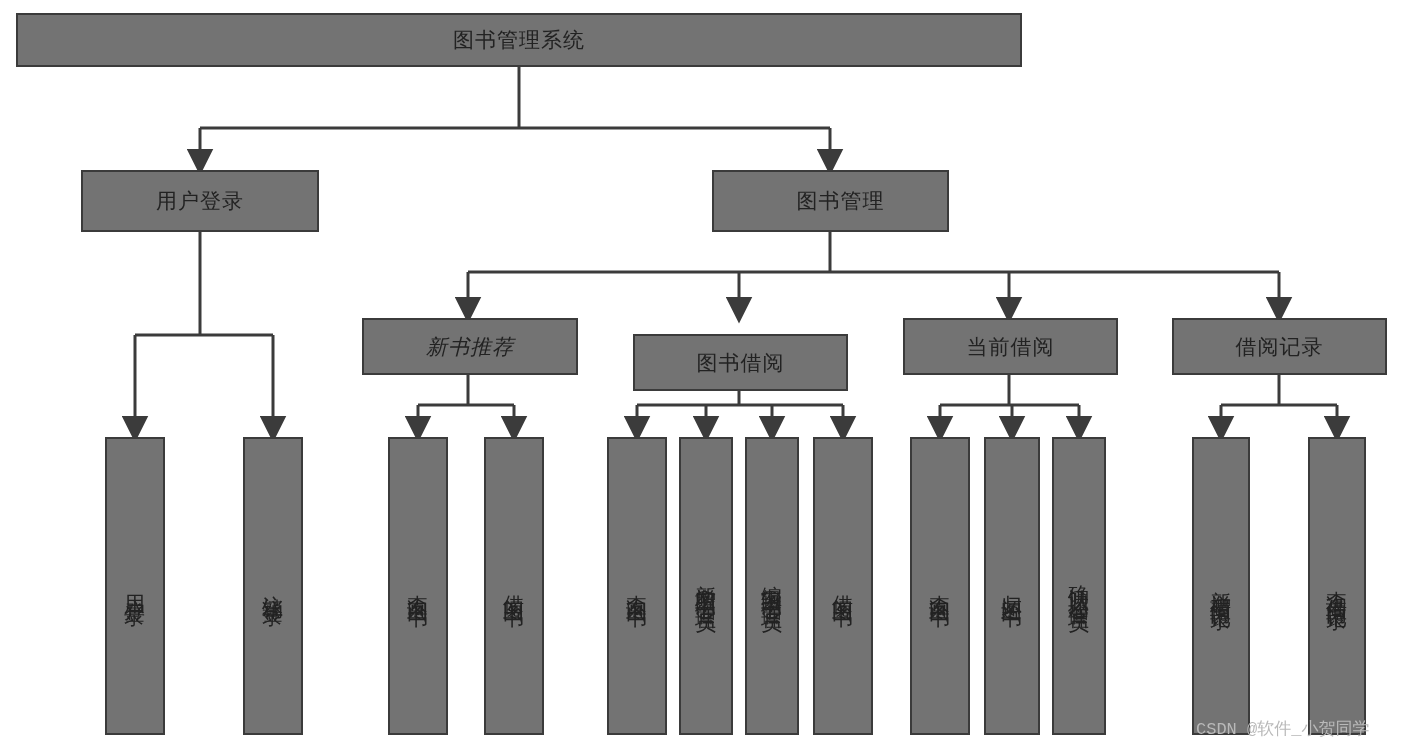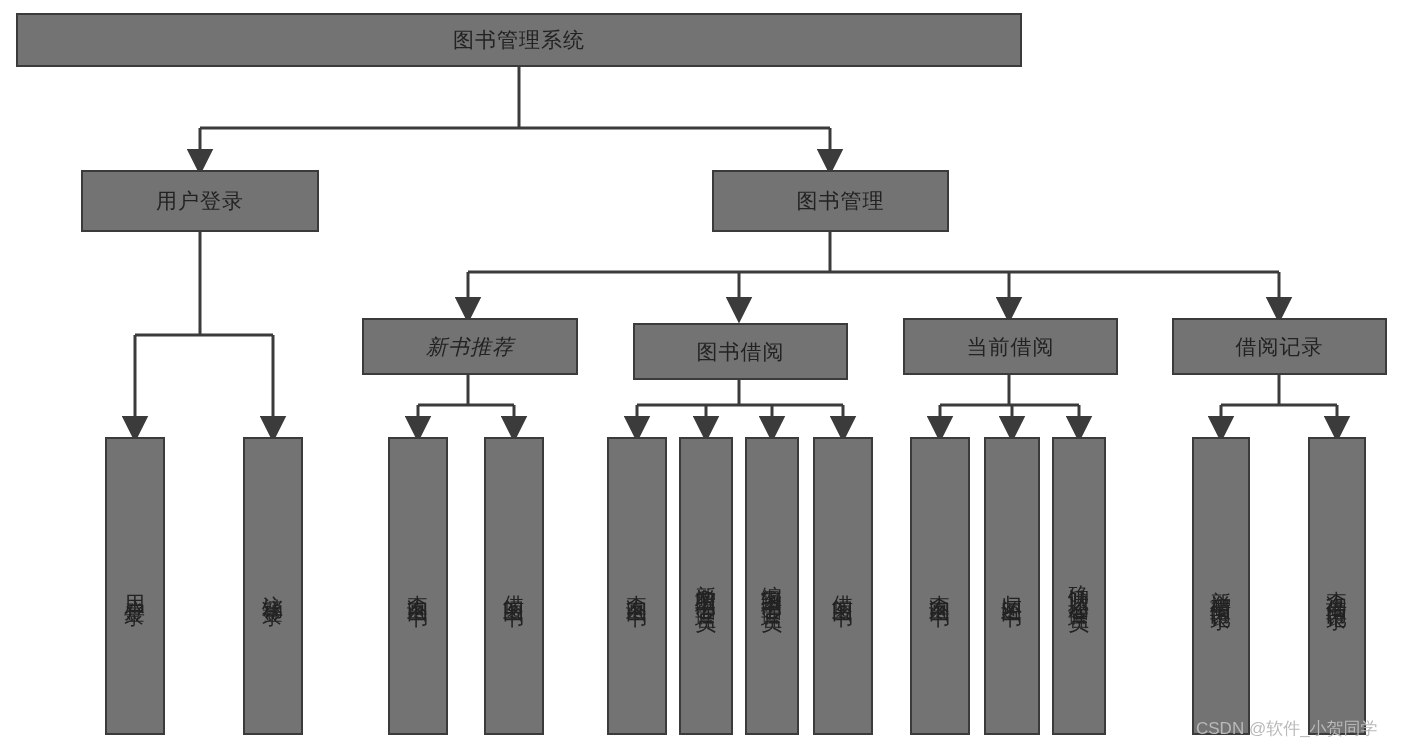--- a/index.html
+++ b/index.html
@@ -123,21 +123,21 @@
   <div class="node h" style="left:81px; top:170px; width:238px; height:62px;">
     <span>用户登录</span>
   </div>
   <div class="node h" style="left:712px; top:170px; width:237px; height:62px;padding-left:20px;">
     <span>图书管理</span>
   </div>
 
   <div class="node h" style="left:362px; top:318px; width:216px; height:57px;font-style:italic;">
     <span>新书推荐</span>
   </div>
-  <div class="node h" style="left:633px; top:323px; width:215px; height:57px;">
+  <div class="node h" style="left:633px; top:334px; width:215px; height:57px;">
     <span>图书借阅</span>
   </div>
   <div class="node h" style="left:903px; top:318px; width:215px; height:57px;">
     <span>当前借阅</span>
   </div>
   <div class="node h" style="left:1172px; top:318px; width:215px; height:57px;">
     <span>借阅记录</span>
   </div>
 
   <div class="node v" style="left:105px; top:437px; width:60px; height:298px;">
@@ -173,15 +173,15 @@
   <div class="node v" style="left:1052px; top:437px; width:54px; height:298px;">
     <span class="vtext">确认归还（管理员）</span>
   </div>
   <div class="node v" style="left:1192px; top:437px; width:58px; height:298px;">
     <span class="vtext">新增借阅记录</span>
   </div>
   <div class="node v" style="left:1308px; top:437px; width:58px; height:298px;">
     <span class="vtext">查询借阅记录</span>
   </div>
 
-  <div class="watermark" style="left:1196px; top:717px;">CSDN @软件_小贺同学</div>
+  <div class="watermark" style="left:1196px; top:717px;font-family:Liberation Mono, monospace;">CSDN @软件_小贺同学</div>
 
 </div>
 
 </body></html>

